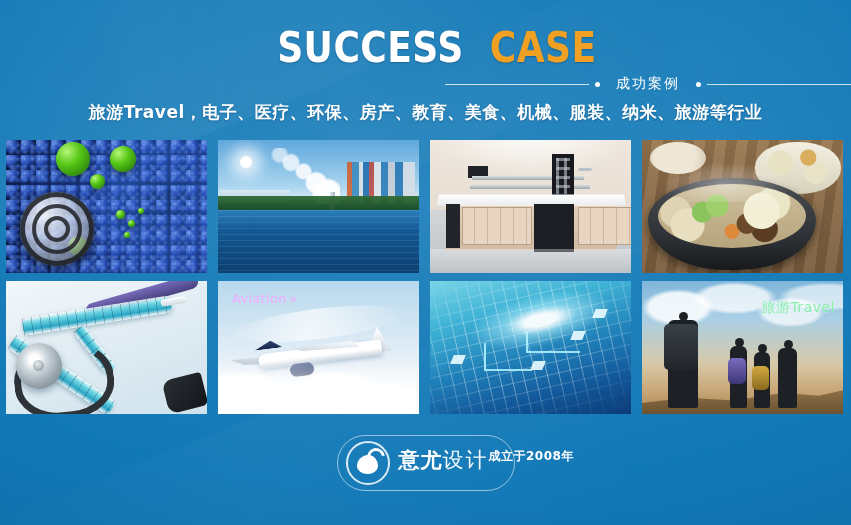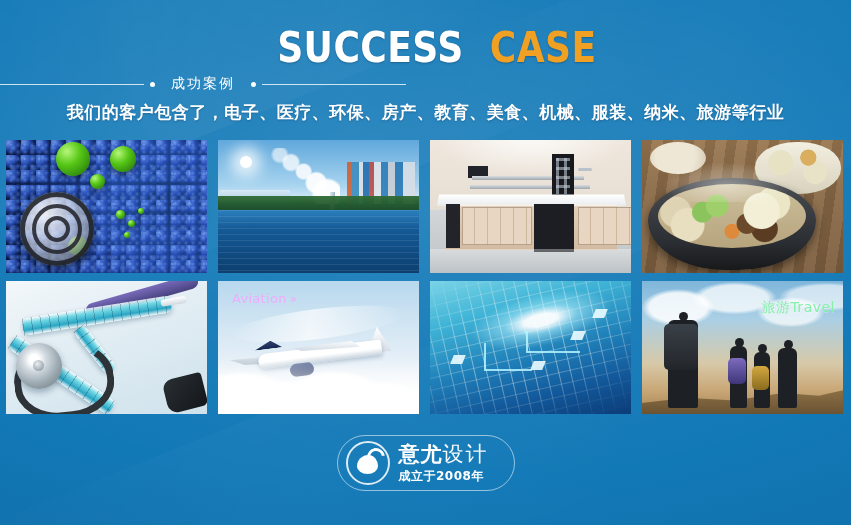--- a/index.html
+++ b/index.html
@@ -62,21 +62,21 @@
   }
   .title-main   { color: #ffffff; }
   .title-accent { color: #f0a022; margin-left: 2px; }
 
   .sub-row {
     position: absolute;
     left: 0; right: 0; top: 72px;
     height: 24px;
     display: flex;
     align-items: center;
-    justify-content: flex-start;
+    justify-content: flex-end;
   }
   .divider {
     position: relative;
     width: 155px;
     height: 10px;
     display: flex;
     align-items: center;
   }
   .divider .line {
     flex: 1;
@@ -554,21 +554,21 @@
   }
   .logo-mark .hook {
     position: absolute;
     left: 19px; top: 5px; width: 12px; height: 12px;
     border: 3px solid #ffffff;
     border-radius: 50%;
     border-right-color: transparent;
     border-bottom-color: transparent;
     transform: rotate(35deg);
   }
-  .logo-text { display: flex; flex-direction: column; line-height: 1; }
+  .logo-text { display: flex; line-height: 1; }
   .logo-name {
     white-space: nowrap;
     font-family: "DejaVu Sans", sans-serif;
     font-size: 21px;
     color: #ffffff;
     margin-bottom: 5px;
   }
   .logo-name .strong { font-weight: 700; letter-spacing: 1px; }
   .logo-name .light  { font-weight: 400; letter-spacing: 2px; opacity: .96; }
   .logo-since {
@@ -602,21 +602,21 @@
         <span class="line"></span>
         <span class="dot"></span>
       </div>
       <div class="sub-cn">成功案例</div>
       <div class="divider right">
         <span class="dot"></span>
         <span class="line"></span>
       </div>
     </div>
 
-    <div class="tagline">我们的客户包含了，电子、医疗、环保、房产、教育、美食、机械、服装、纳米、旅游等行业</div>
+    <div class="tagline">旅游Travel，电子、医疗、环保、房产、教育、美食、机械、服装、纳米、旅游等行业</div>
   </div>
 
   <div class="gallery">
 
     <div class="tile">
       <div class="art art-nano">
         <div class="nano-dots"></div>
         <div class="nano-dots d2"></div>
         <div class="nano-dots d3"></div>
         <div class="nano-sphere" style="left:50px;top:2px;width:34px;height:34px;"></div>

